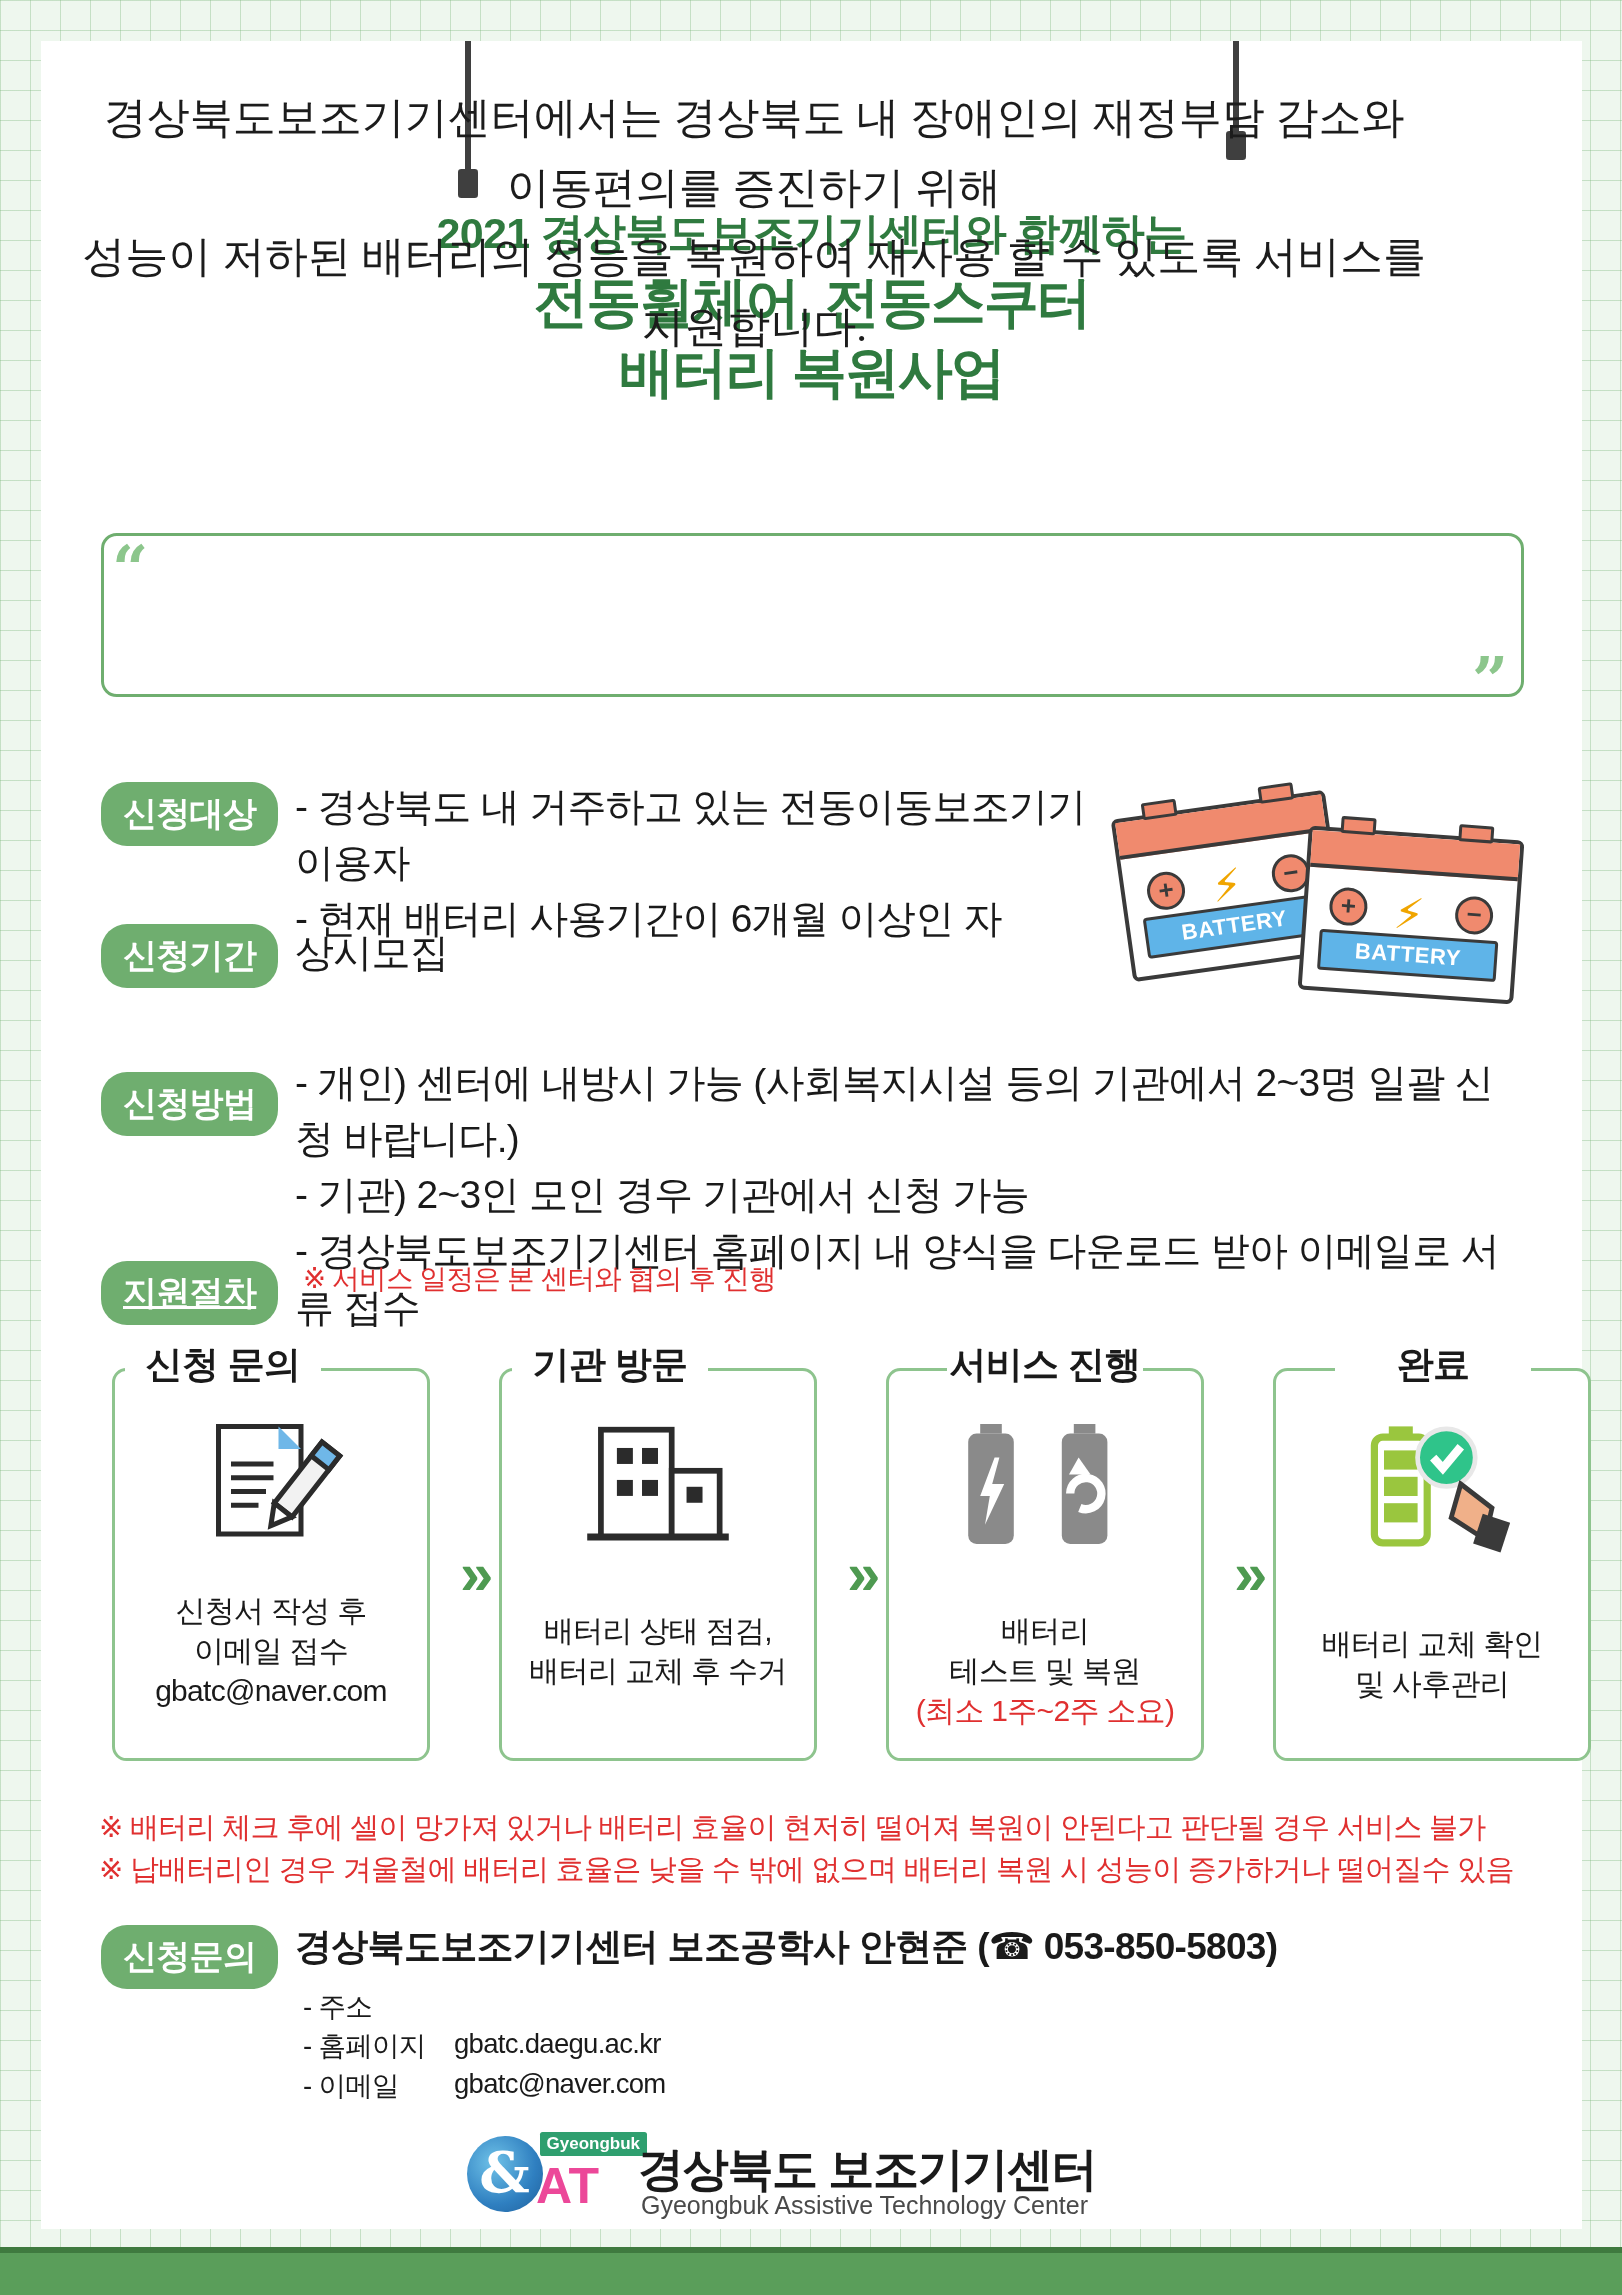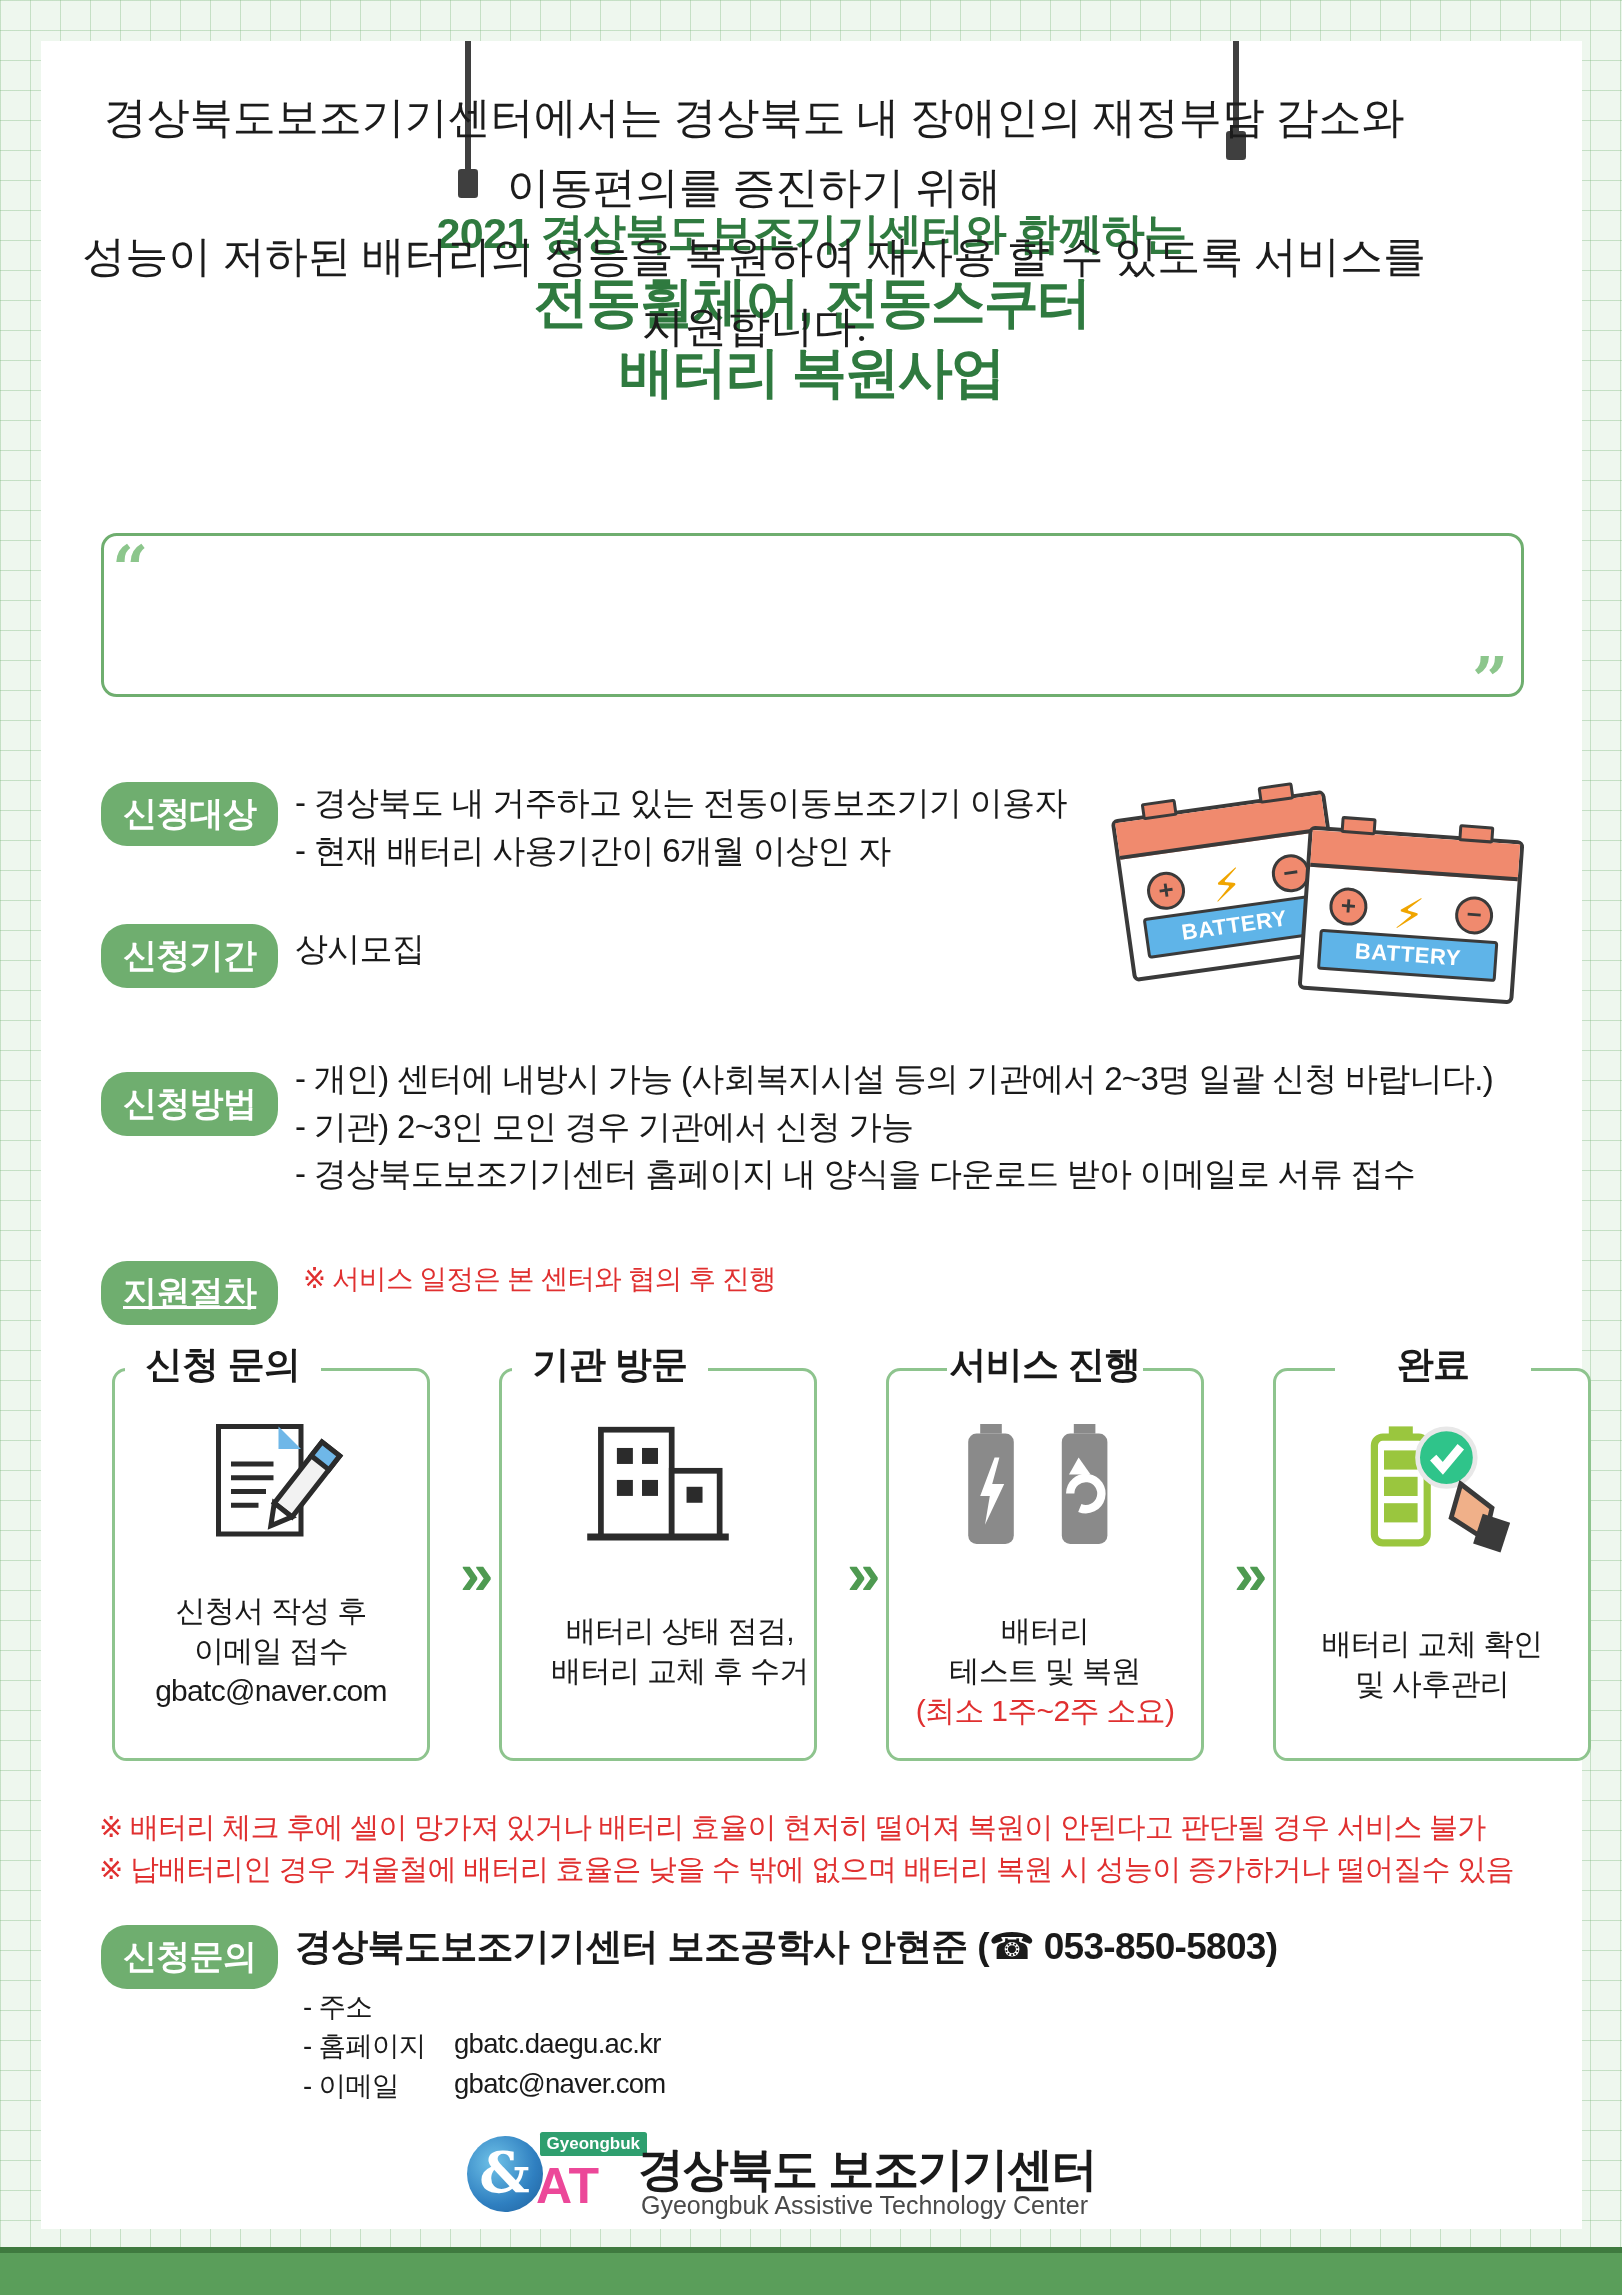--- a/index.html
+++ b/index.html
@@ -144,21 +144,21 @@
     font-size: 34px;
     font-weight: 700;
     padding: 9.2px 22px;
     box-sizing: border-box;
     white-space: nowrap;
     letter-spacing: -0.7px;
   }
 
   .body-text {
     position: absolute;
-    font-size: 33px;
+    font-size: 39px;
     color: #1a1a1a;
     line-height: 1.44;
     letter-spacing: -0.7px;
   }
   .red-note {
     color: #e03030;
   }
 
   
   .bat-wrap { position: absolute; left: 1066px; top: 729px; width: 458px; height: 236px; }
@@ -455,21 +455,21 @@
         <g fill="#2b2b2b">
           <rect x="34" y="28" width="14" height="14"></rect>
           <rect x="56" y="28" width="14" height="14"></rect>
           <rect x="34" y="56" width="14" height="14"></rect>
           <rect x="56" y="56" width="14" height="14"></rect>
           <rect x="95" y="62" width="14" height="14"></rect>
         </g>
         <line x1="8" y1="106" x2="132" y2="106" stroke="#2b2b2b" stroke-width="6"></line>
       </svg>
     </div>
-    <div class="proc-caption" style="left:458px; top:1570px;margin-left:22px;">
+    <div class="proc-caption" style="left:458px; top:1570px;">
       <div>배터리 상태 점검,</div>
       <div>배터리 교체 후 수거</div>
     </div>
 
     <div class="chev" style="left:806px;">»</div>
 
     <div class="proc-box" style="left:845px;"></div>
     <div class="proc-title" style="left:906px;">서비스 진행</div>
     <div class="icon-area" style="left:845px;">
       <svg width="196" height="144" viewBox="0 0 160 120" aria-hidden="true">

